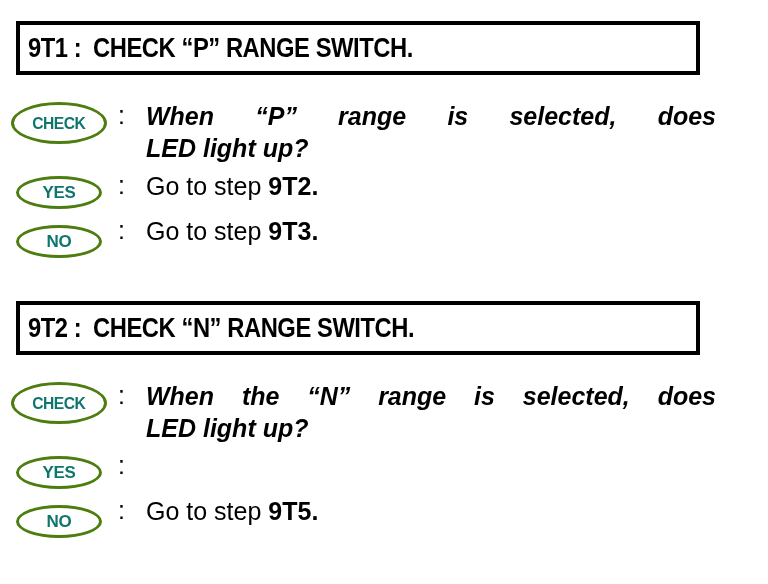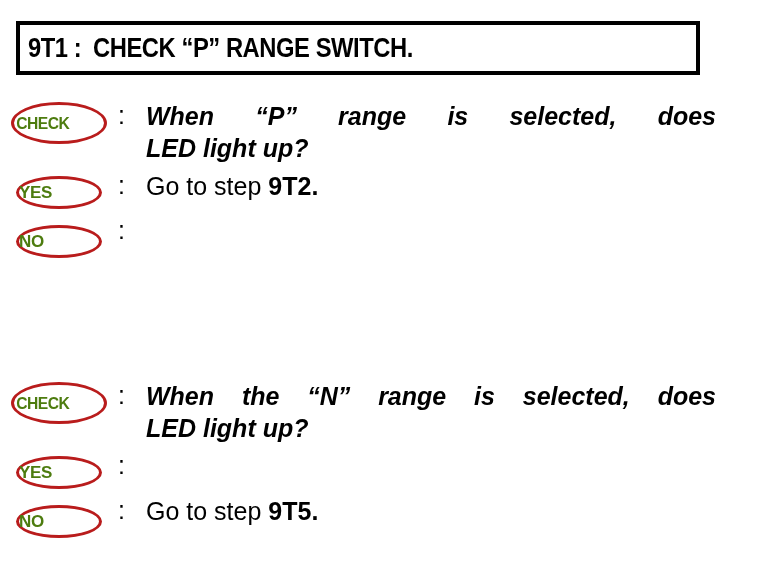--- a/index.html
+++ b/index.html
@@ -76,28 +76,28 @@
     flex: 0 0 118px;
     display: flex;
     justify-content: center;
     padding-top: 2px;
   }
 
   .badge {
     position: relative;
     display: flex;
     align-items: center;
-    justify-content: flex-start;
+    justify-content: center;
     box-sizing: border-box;
-    border: 3px solid #b91c1c;
+    border: 3px solid #4d7c0f;
     border-radius: 50%;
     background: #fff;
     font-weight: bold;
     line-height: 1;
-    color: #4d7c0f;
+    color: #0f766e;
   }
   .badge.badge-check {
     width: 96px;
     height: 42px;
     font-size: 17px;
     letter-spacing: -0.6px;
   }
   .badge.badge-check .badge-text { transform: scaleX(0.92); }
   .badge.badge-yes,
   .badge.badge-no {
@@ -188,24 +188,31 @@
       </div>
     </div>
 
     <div class="row">
       <div class="badge-cell">
         <span class="badge badge-no">
           <span class="badge-text">NO</span>
         </span>
       </div>
       <div class="colon-cell">:</div>
-    </div>
-
-  </div>
-
+      <div class="text-cell">
+        <div class="ans-line"><span>Go to step </span><span class="bold">9T3.</span></div>
+      </div>
+    </div>
+
+  </div>
+
+  <div class="step-box box-2">
+    <span class="step-id">9T2 :</span>
+    <span class="step-title">CHECK “N” RANGE SWITCH.</span>
+  </div>
 
   <div class="rows rows-2">
 
     <div class="row">
       <div class="badge-cell">
         <span class="badge badge-check">
           <span class="badge-text">CHECK</span>
         </span>
       </div>
       <div class="colon-cell">:</div>

